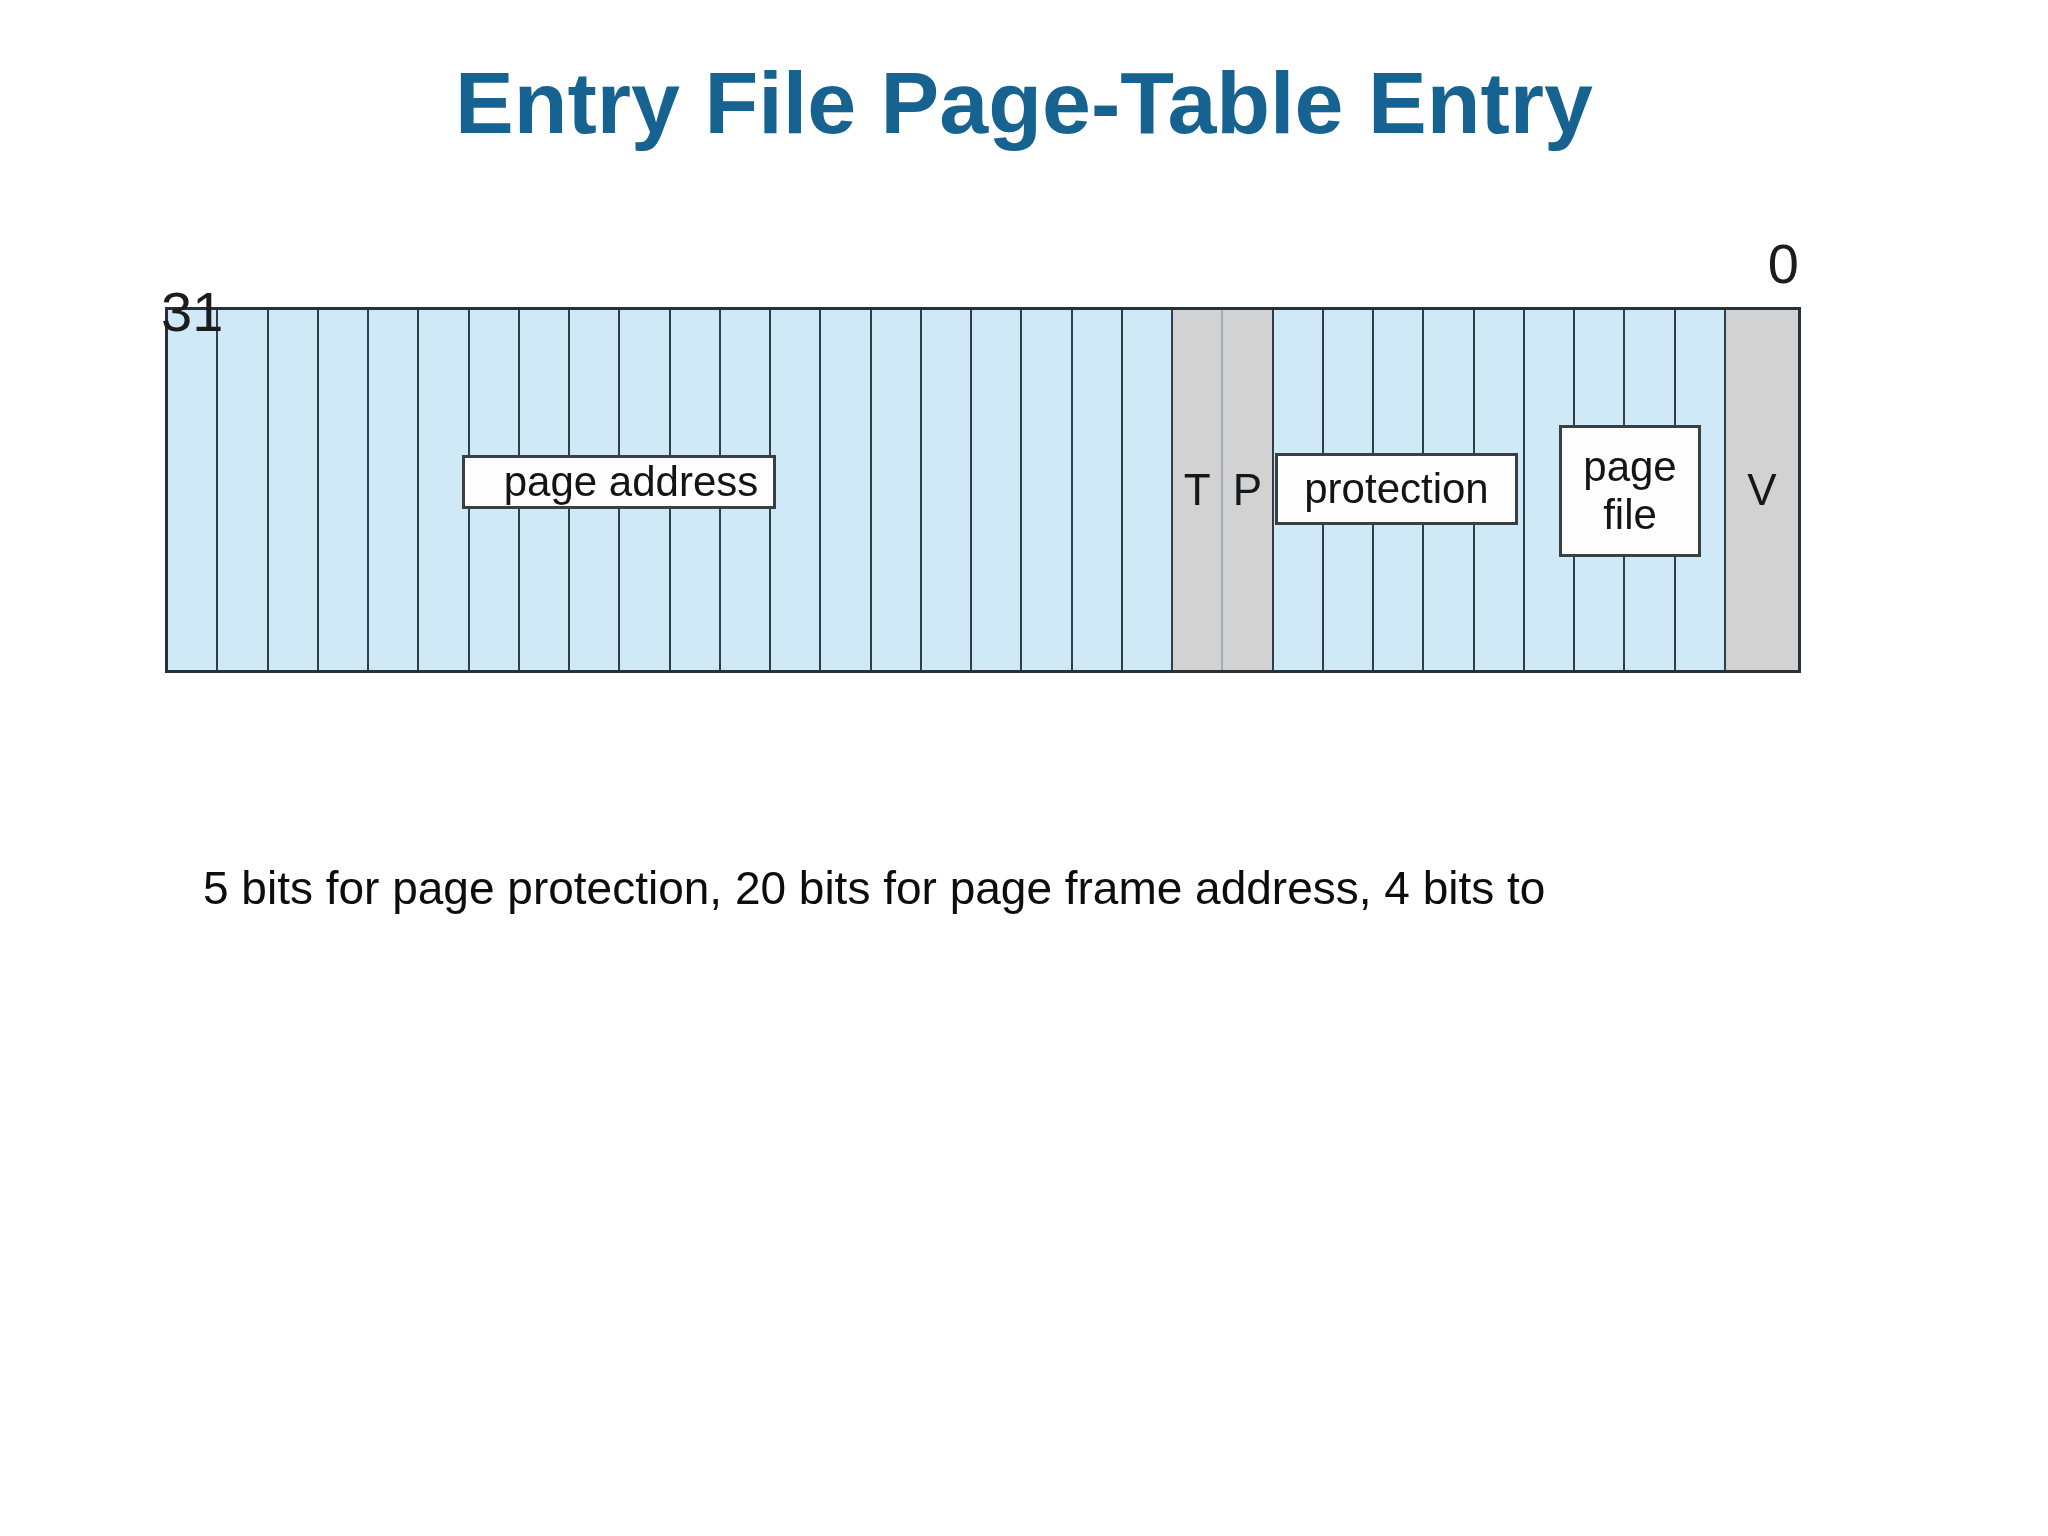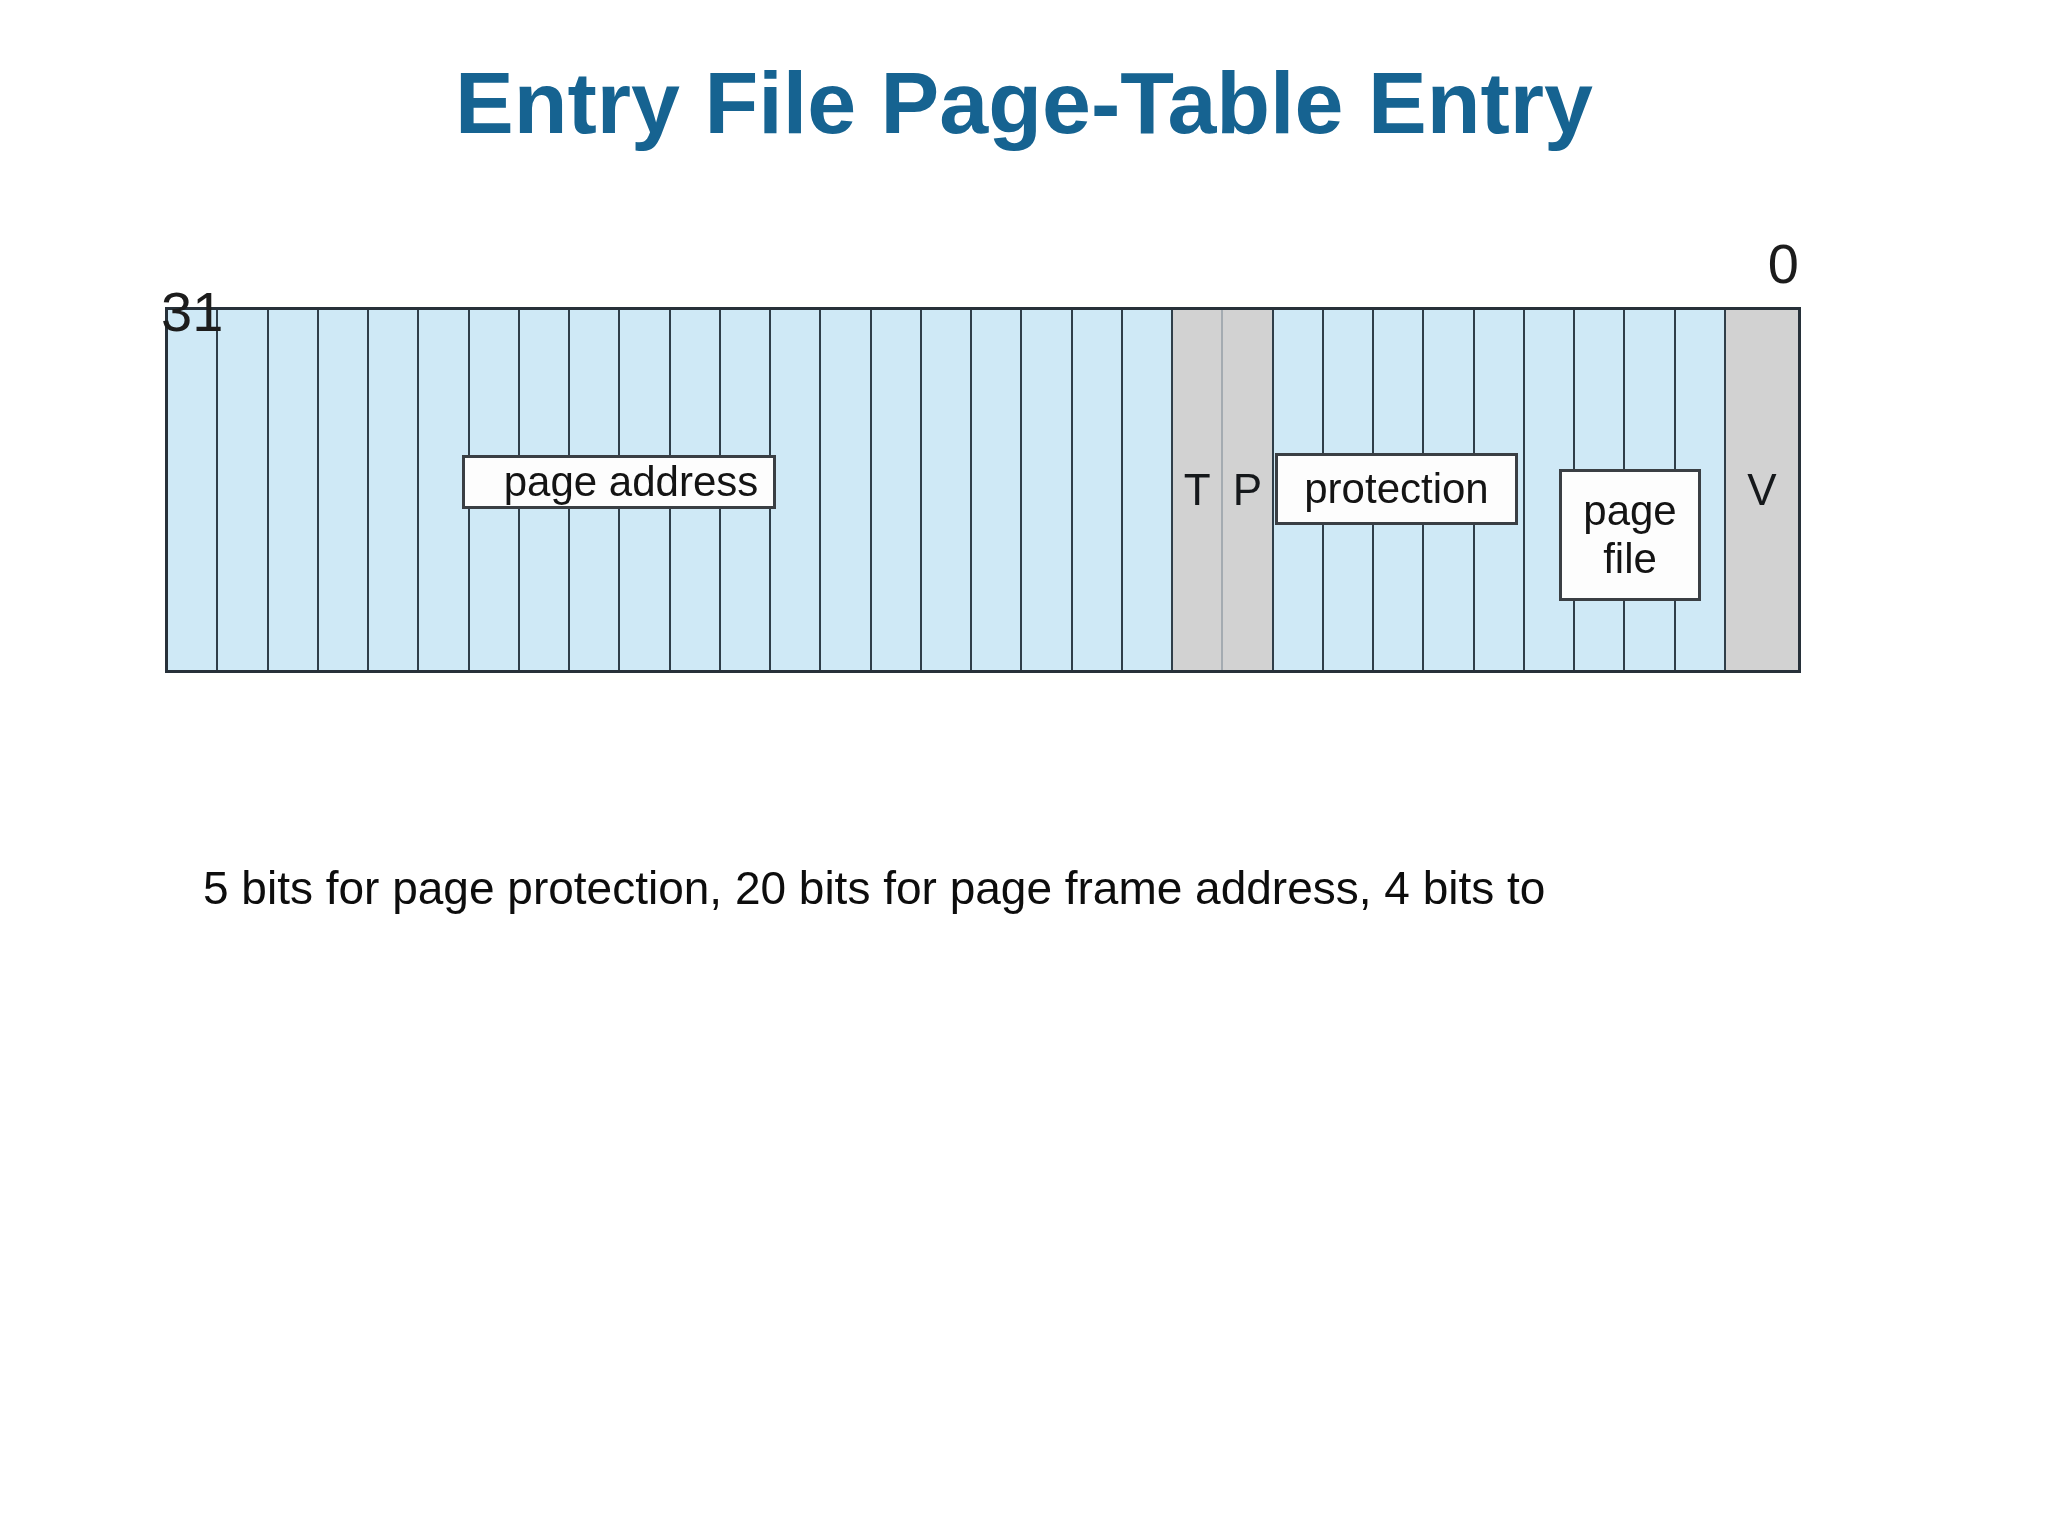--- a/index.html
+++ b/index.html
@@ -61,21 +61,21 @@
     box-sizing:border-box;
     display:flex;
     align-items:center;
     justify-content:center;
     font-size:42px;
     color:#141414;
     text-align:center;
   }
   .ov-addr{left:297px;top:148px;width:314px;height:54px;padding-left:24px;}
   .ov-prot{left:1110px;top:146px;width:243px;height:72px;}
-  .ov-pfile{left:1394px;top:118px;width:142px;height:132px;flex-direction:column;line-height:1.15;margin-top:44px;}
+  .ov-pfile{left:1394px;top:118px;width:142px;height:132px;flex-direction:column;line-height:1.15;}
   .caption{
     position:absolute;
     left:203px;top:731px;
     width:1560px;
     font-size:46px;
     line-height:63px;
     color:#0d0d0d;
     white-space:pre-wrap;
   }
 </style>

